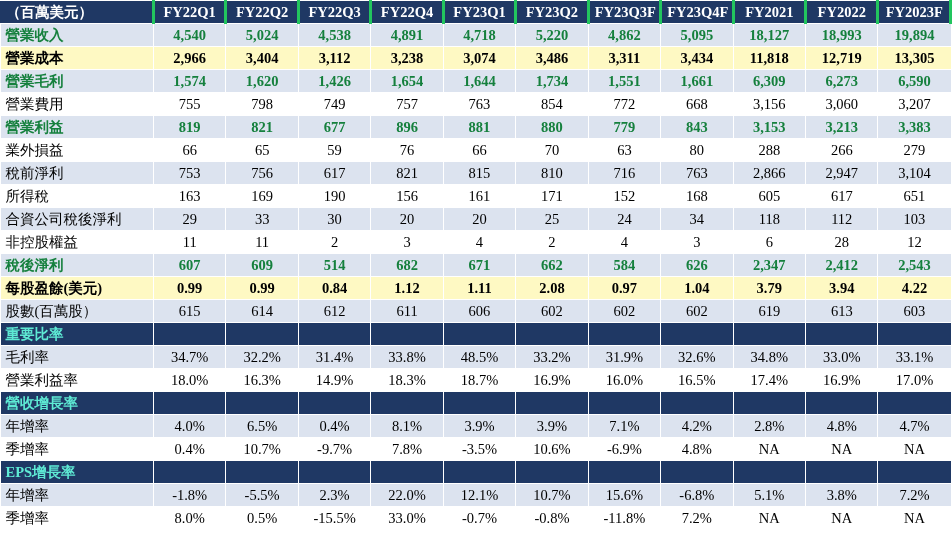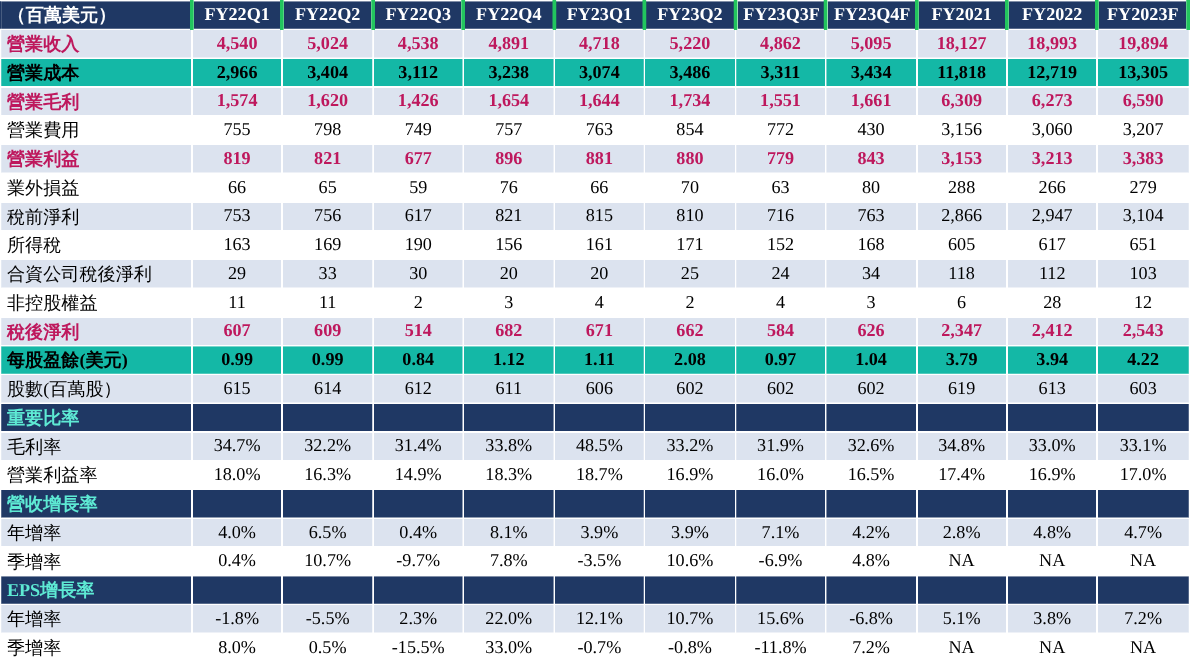--- a/index.html
+++ b/index.html
@@ -50,22 +50,22 @@
     text-align: left;
     padding-left: 4px;
   }
   tbody td.val {
     text-align: center;
   }
 
   
   tr.r-plain td { background: #ffffff; color: #000000; }
   tr.r-tint  td { background: #dce3ef; color: #000000; }
-  tr.r-bold  td { background: #14b8a6; color: #000000; font-weight: bold; }
-  tr.r-boldtint td { background: #dce3ef; color: #be185d; font-weight: bold; }
+  tr.r-bold  td { background: #fef9c3; color: #000000; font-weight: bold; }
+  tr.r-boldtint td { background: #dce3ef; color: #15803d; font-weight: bold; }
   tr.r-section td {
     background: #1f3864;
     color: #5eead4;
     font-weight: bold;
   }
   tr.r-section td.val { background: #1f3864; }
 
   
   #fin-table tbody tr td { border-left: 1px solid #ffffff; border-right: 1px solid #ffffff; }
   #fin-table tbody tr td:first-child { border-left: none; }
@@ -151,21 +151,21 @@
       </tr>
       <tr class="r-plain">
         <td class="lbl">營業費用</td>
         <td class="val">755</td>
         <td class="val">798</td>
         <td class="val">749</td>
         <td class="val">757</td>
         <td class="val">763</td>
         <td class="val">854</td>
         <td class="val">772</td>
-        <td class="val">430</td>
+        <td class="val">668</td>
         <td class="val">3,156</td>
         <td class="val">3,060</td>
         <td class="val">3,207</td>
       </tr>
       <tr class="r-boldtint">
         <td class="lbl">營業利益</td>
         <td class="val">819</td>
         <td class="val">821</td>
         <td class="val">677</td>
         <td class="val">896</td>

